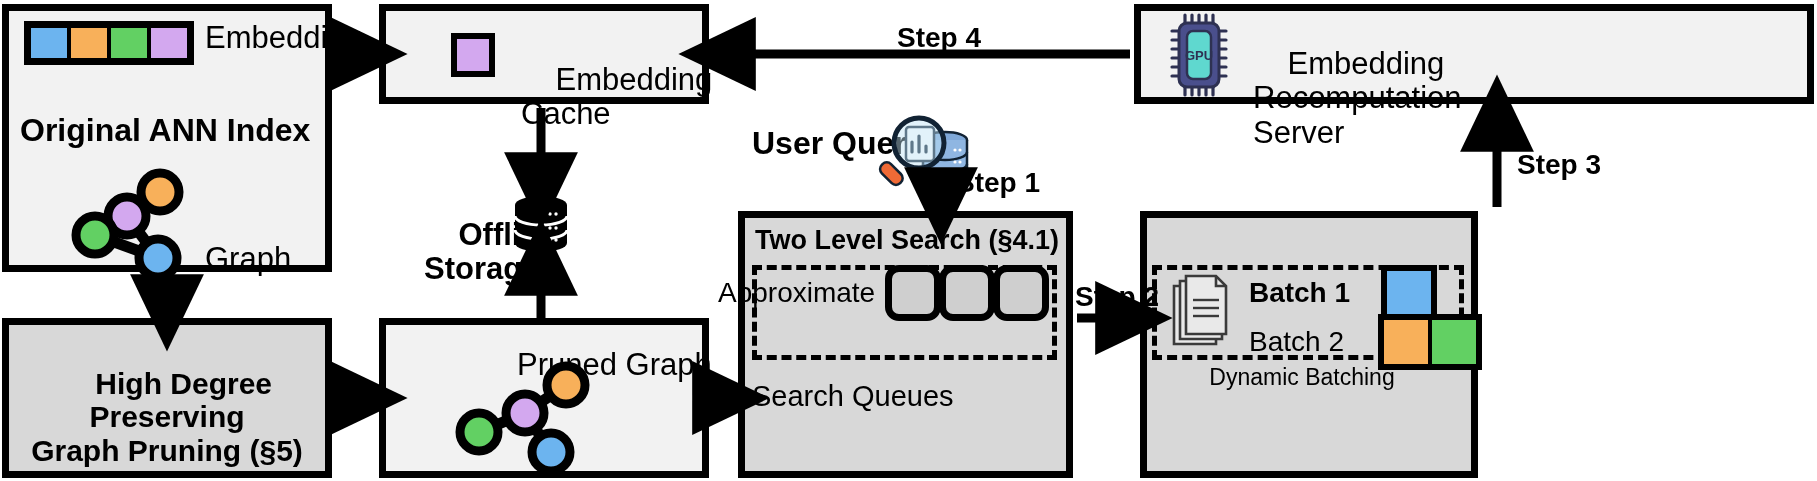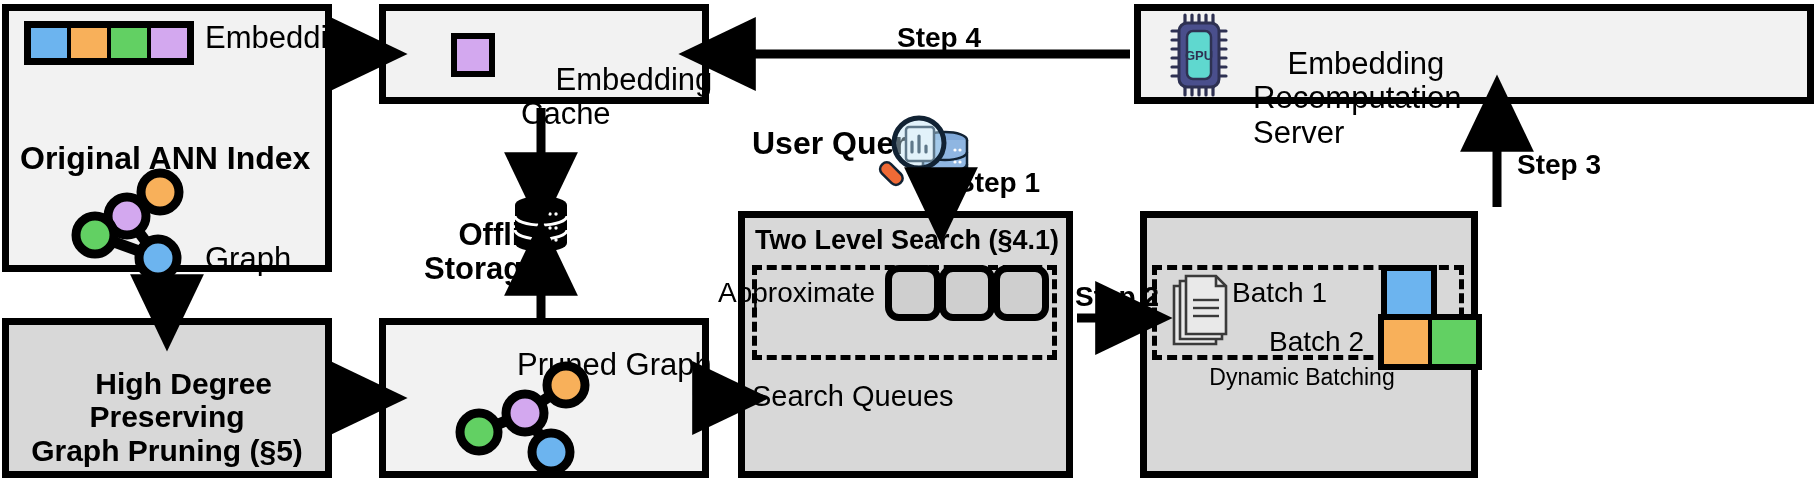--- a/index.html
+++ b/index.html
@@ -24,21 +24,21 @@
   </div>
 
   <div style="position:absolute;left:24px;top:21px;width:170px;height:44px;border:7px solid #000;box-sizing:border-box;display:flex;">
     <div style="flex:1;background:#6cb4ef;border-right:4px solid #000;"></div>
     <div style="flex:1;background:#f8b05a;border-right:4px solid #000;"></div>
     <div style="flex:1;background:#62d063;border-right:4px solid #000;"></div>
     <div style="flex:1;background:#d3a8ef;"></div>
   </div>
   <div class="lbl" style="left:205px;top:21px;font-size:31px;">Embedding</div>
 
-  <div class="lbl b" style="left:20px;top:113px;font-size:32px;margin-top:28px;">Original ANN Index</div>
+  <div class="lbl b" style="left:20px;top:113px;font-size:32px;">Original ANN Index</div>
 
   <div class="lbl" style="left:205px;top:224px;font-size:31px;margin-top:18px;">Graph</div>
 
   <div class="box" style="left:379px;top:4px;width:330px;height:100px;">
   </div>
   <div class="swatch" style="left:451px;top:33px;width:44px;height:44px;background:#d3a8ef;"></div>
   <div class="lbl" style="left:521px;top:28px;font-size:31px;">
     <span style="white-space:pre-line;">Embedding
 Cache</span>
   </div>
@@ -73,26 +73,26 @@
       <span class="queue-cell" style="margin-left:-2px;"></span>
     </span>
   </div>
   <div class="lbl" style="left:752px;top:380px;width:310px;font-size:29px;text-align:left;">Search Queues</div>
 
   <div class="box gray" style="left:1140px;top:211px;width:338px;height:267px;">
   </div>
   <div class="dashed" style="left:1152px;top:265px;width:312px;height:95px;"></div>
 
   <div style="position:absolute;left:1232px;top:271px;width:225px;height:44px;display:flex;align-items:center;">
-    <span style="font-size:28px;width:135px;text-align:left;">Batch 1</span>
+    <span style="font-size:28px;width:135px;text-align:center;font-weight:bold;">Batch 1</span>
     <span style="display:inline-flex;margin-left:14px;border:6px solid #000;box-sizing:border-box;">
       <span style="width:44px;height:44px;background:#6cb4ef;display:block;"></span>
     </span>
   </div>
-  <div style="position:absolute;left:1232px;top:320px;width:250px;height:44px;display:flex;align-items:center;">
+  <div style="position:absolute;left:1232px;top:320px;width:250px;height:44px;display:flex;align-items:center;gap:20px;">
     <span style="font-size:28px;width:135px;text-align:right;">Batch 2</span>
     <span style="display:inline-flex;margin-left:14px;border:6px solid #000;box-sizing:border-box;">
       <span style="width:44px;height:44px;background:#f8b05a;display:block;border-right:4px solid #000;"></span>
       <span style="width:44px;height:44px;background:#62d063;display:block;"></span>
     </span>
   </div>
 
   <div class="lbl" style="left:1145px;top:365px;width:314px;font-size:23px;text-align:center;">Dynamic Batching</div>
 
   <div class="box" style="left:1134px;top:4px;width:680px;height:100px;">

